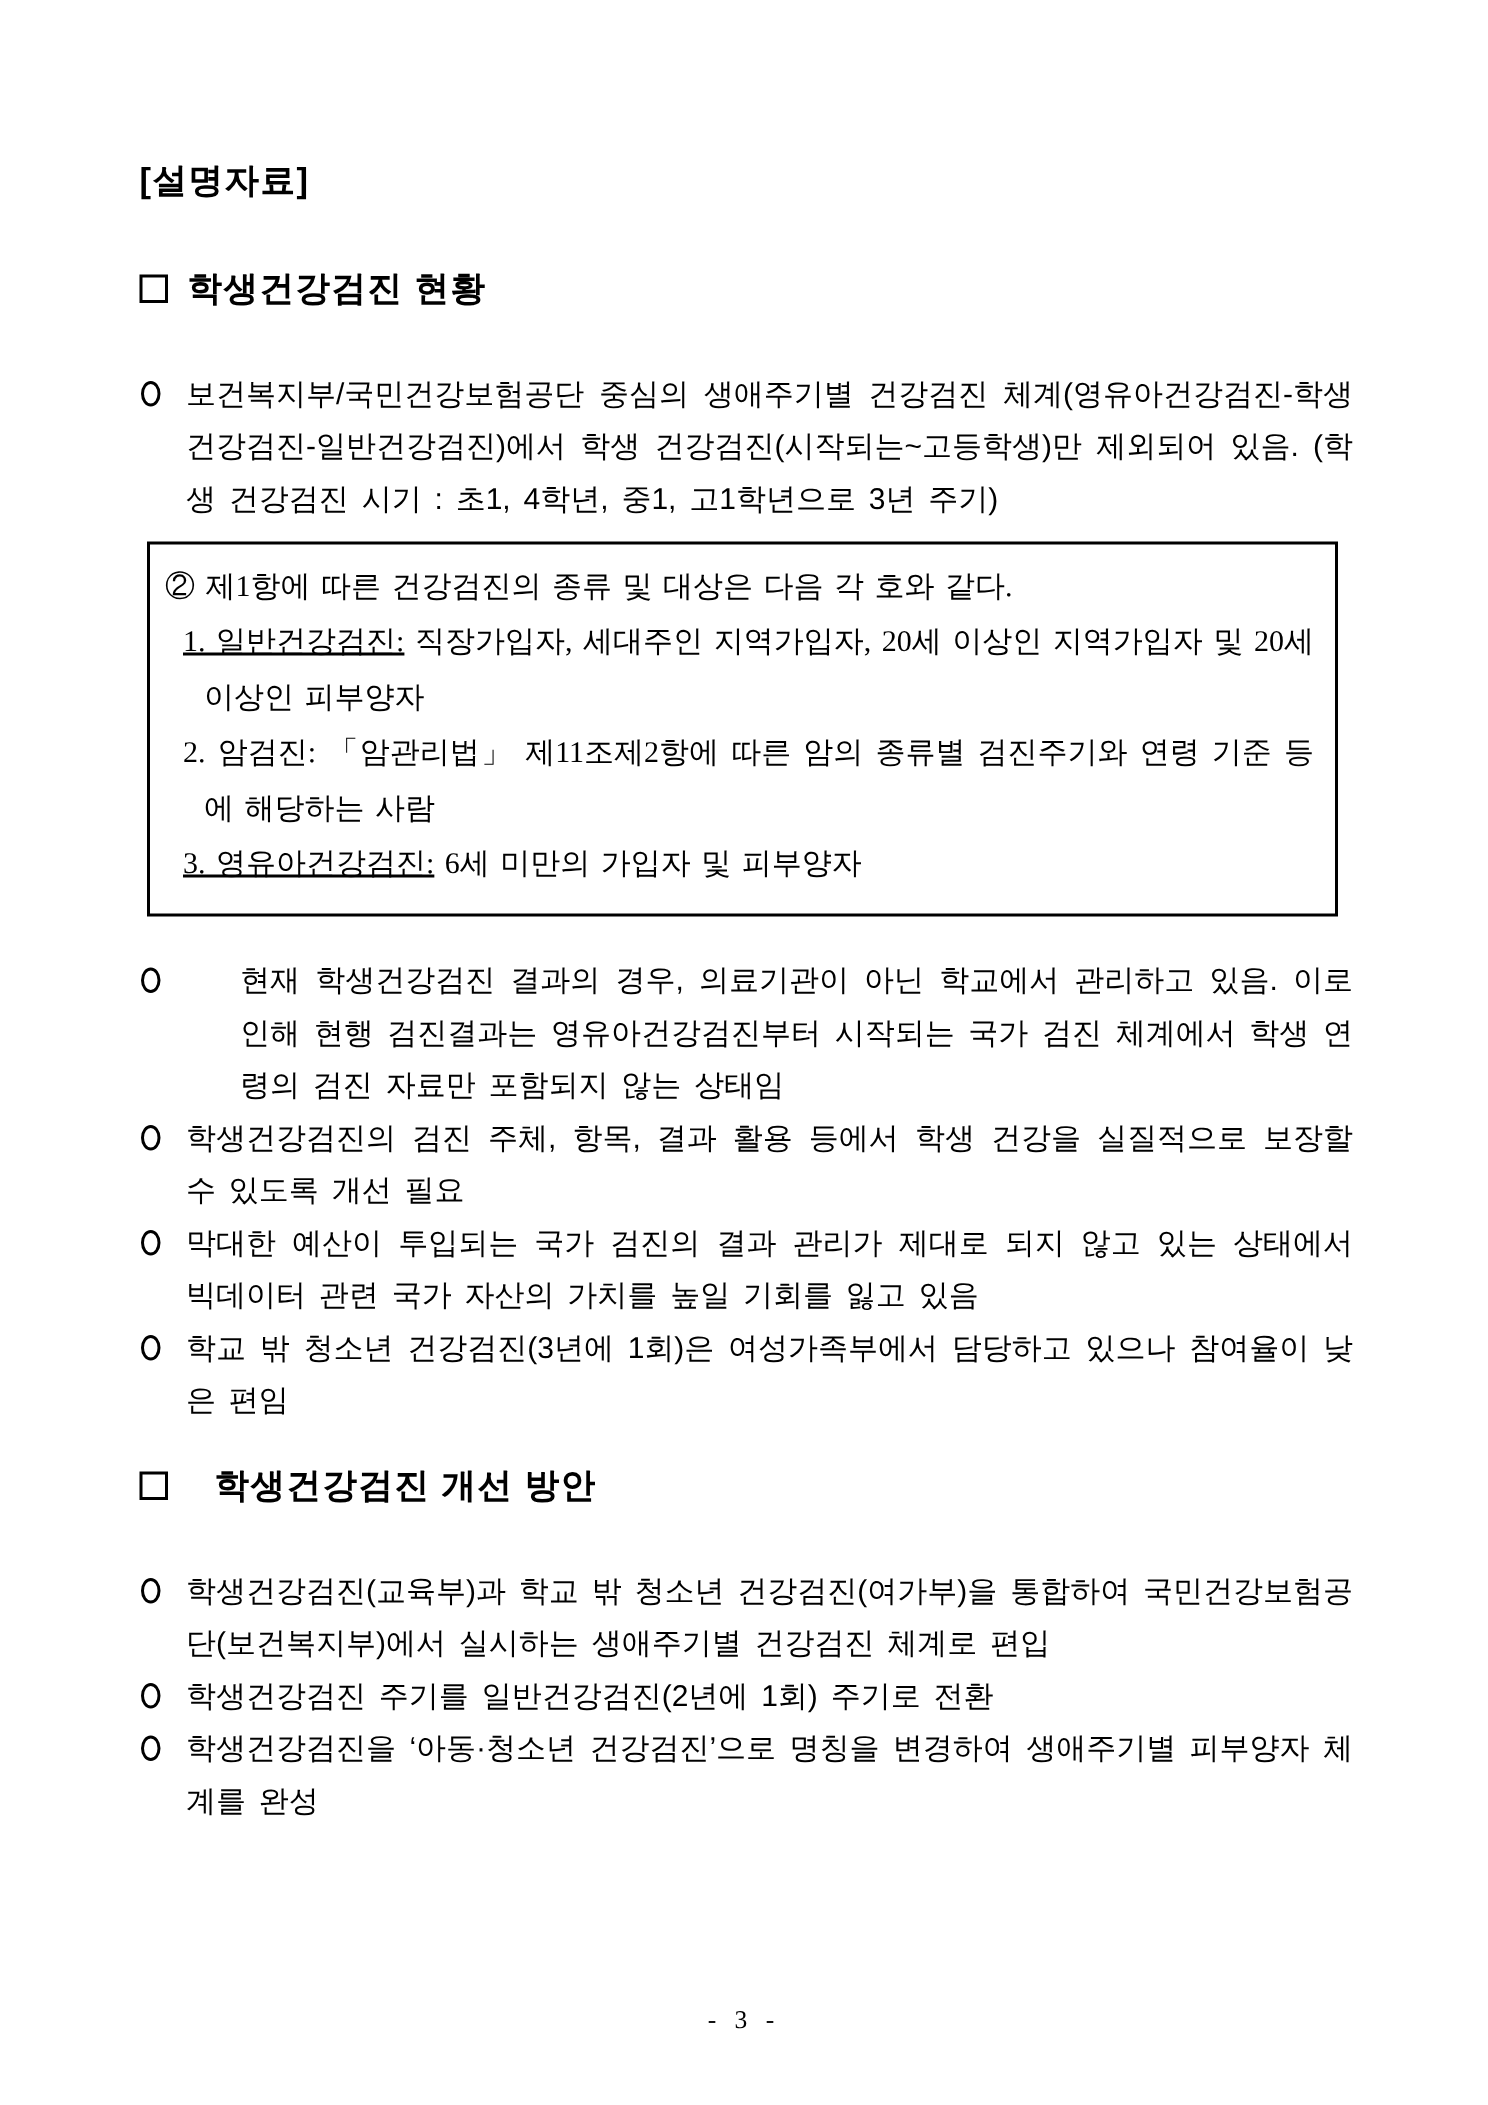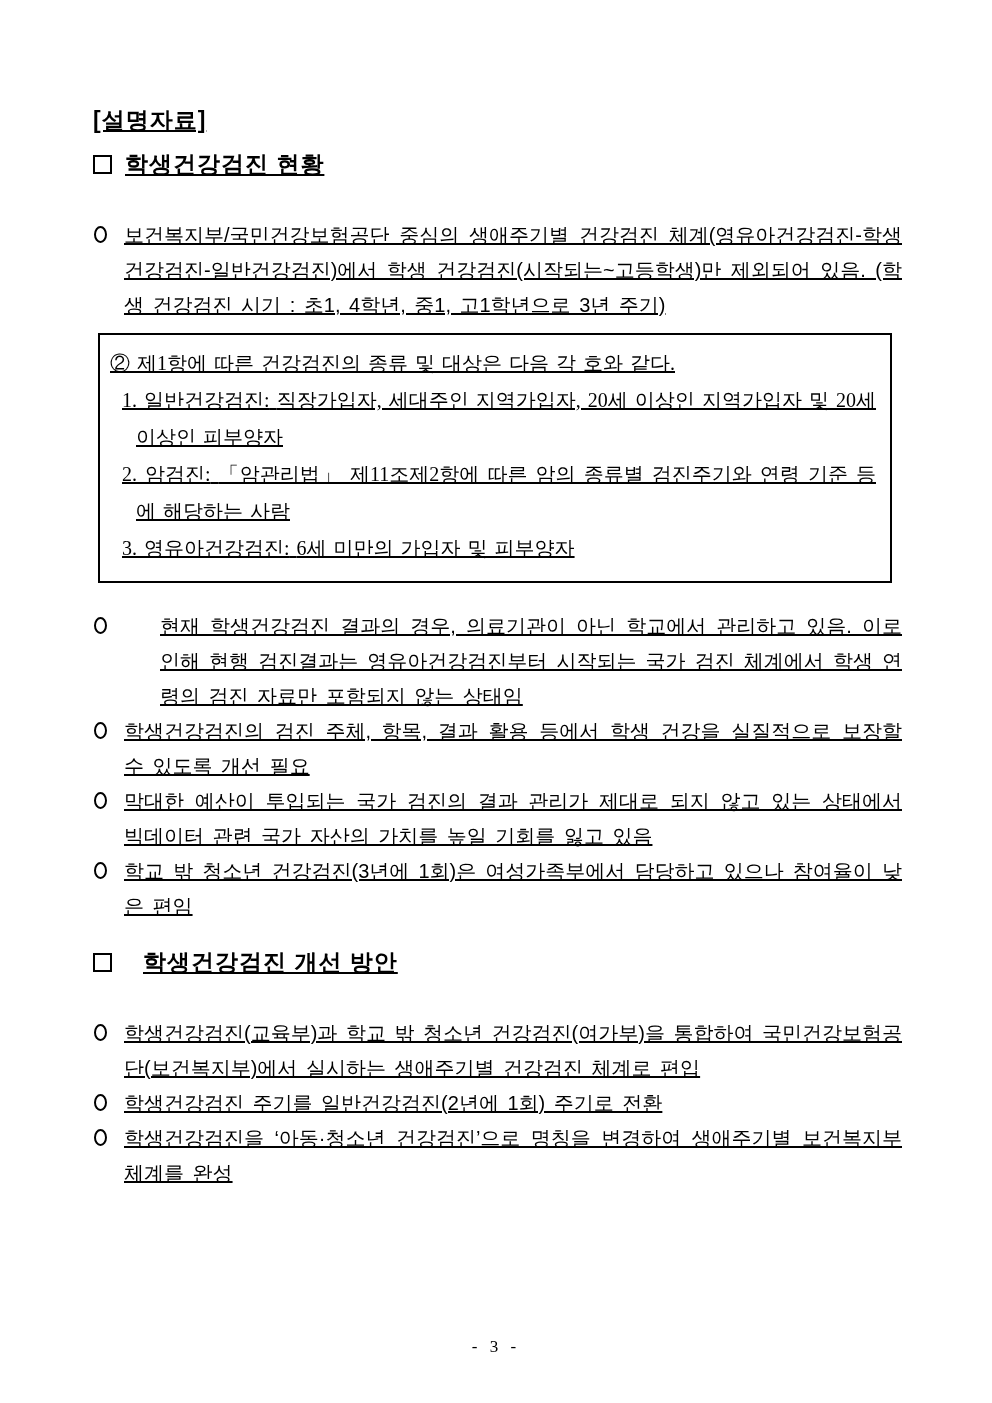--- a/index.html
+++ b/index.html
@@ -11,37 +11,36 @@
     position: relative;
     width: 992px;
     height: 1403px;
     margin: 0 auto;
     background: #ffffff;
     box-sizing: border-box;
     padding: 106px 90px 0 93px;
     color: #000000;
     font-family: "Liberation Sans", "DejaVu Sans", sans-serif;
     overflow: hidden;
-    text-decoration: underline;
   }
   .doc-title {
     font-size: 23px;
     font-weight: bold;
     line-height: 28px;
     letter-spacing: 1px;
   }
   .sec-heading {
     display: flex;
     align-items: center;
     font-size: 23px;
     font-weight: bold;
     letter-spacing: 1px;
     line-height: 28px;
   }
-  .sec-heading-1 { margin-top: 16px; }
+  .sec-heading-1 { margin-top: 44px; }
   .sec-heading-2 { margin-top: 24px; gap: 18px; }
   .square-marker {
     display: inline-block;
     width: 15px;
     height: 15px;
     border: 2px solid #000;
     margin-right: 13px;
     flex: 0 0 auto;
   }
   .bullet {
@@ -151,18 +150,18 @@
   <div class="bullet bullet-first">
     <span class="circle-marker"></span>
     <p>학생건강검진(교육부)과 학교 밖 청소년 건강검진(여가부)을 통합하여 국민건강보험공단(보건복지부)에서 실시하는 생애주기별 건강검진 체계로 편입</p>
   </div>
   <div class="bullet">
     <span class="circle-marker"></span>
     <p>학생건강검진 주기를 일반건강검진(2년에 1회) 주기로 전환</p>
   </div>
   <div class="bullet">
     <span class="circle-marker"></span>
-    <p>학생건강검진을 ‘아동·청소년 건강검진’으로 명칭을 변경하여 생애주기별 보건복지부 체계를 완성</p>
+    <p>학생건강검진을 ‘아동·청소년 건강검진’으로 명칭을 변경하여 생애주기별 피부양자 체계를 완성</p>
   </div>
 
   <div class="footer">- 3 -</div>
 
 </div>
 
 </body></html>

